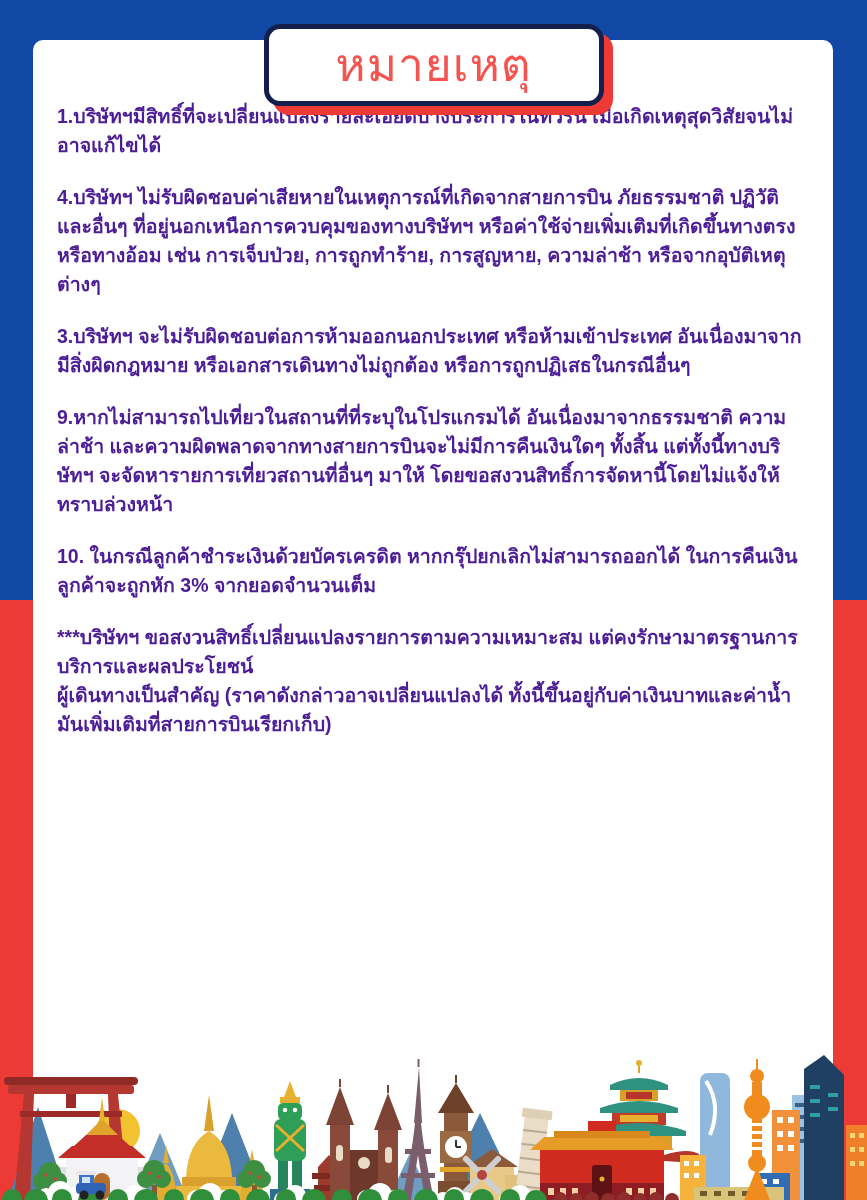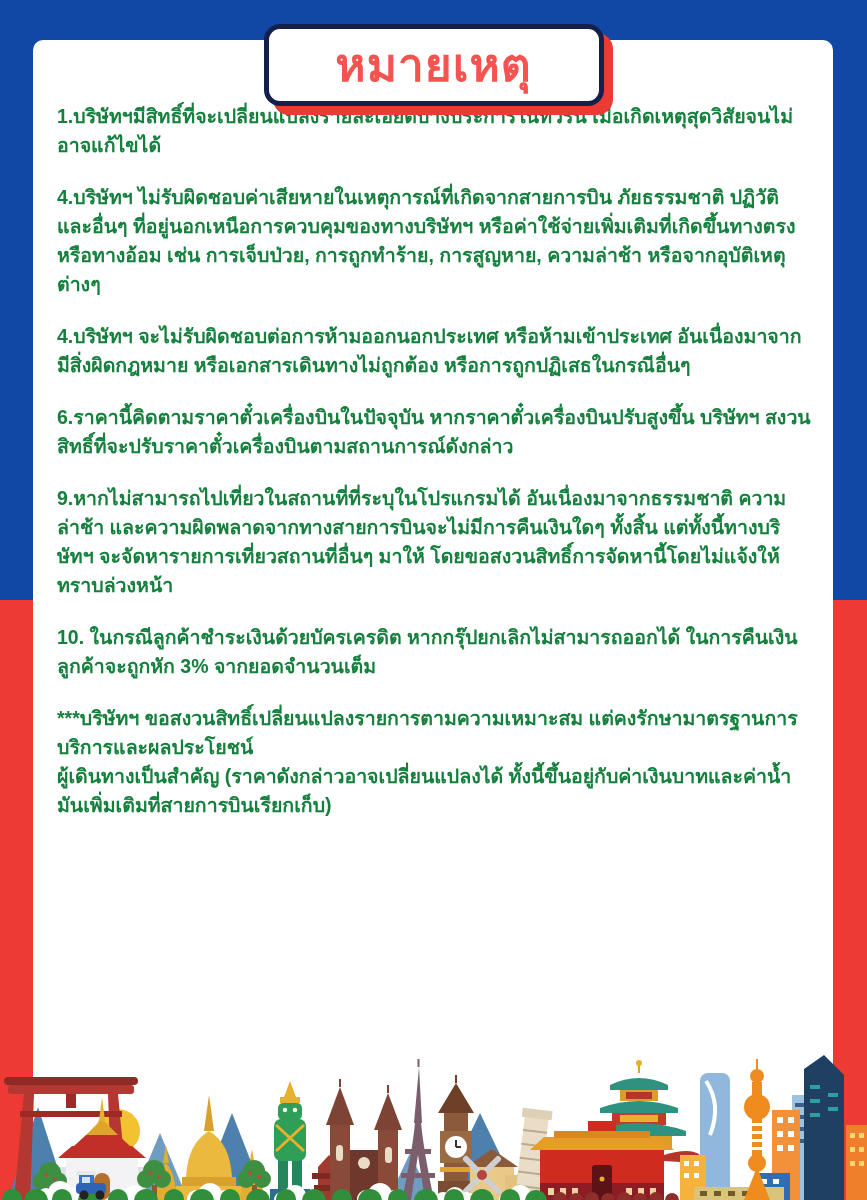--- a/index.html
+++ b/index.html
@@ -5,42 +5,41 @@
   html,body{margin:0;padding:0;}
   body{width:867px;height:1200px;position:relative;overflow:hidden;
        font-family:"Liberation Sans", sans-serif;background:#fff;}
   .bg-top{position:absolute;left:0;top:0;width:867px;height:600px;background:#1148a5;}
   .bg-bottom{position:absolute;left:0;top:600px;width:867px;height:600px;background:#ee3a34;}
   .card{position:absolute;left:33px;top:40px;width:800px;height:1160px;background:#ffffff;
         border-radius:10px 10px 0 0;z-index:1;}
   .badge{position:absolute;left:50%;transform:translateX(-50%);top:24px;width:330px;height:72px;
          background:#ffffff;border:5px solid #141f4b;border-radius:16px;
          box-shadow:9px 9px 0 0 #ee3a34;display:flex;align-items:center;justify-content:center;z-index:6;}
-  .badge-title{color:#f4534f;font-size:46px;font-weight:bold;line-height:1;letter-spacing:1px;}
+  .badge-title{color:#f4534f;font-size:46px;font-weight:normal;line-height:1;letter-spacing:1px;}
   .notes{position:absolute;left:57px;top:102px;width:756px;z-index:2;}
-  .note{margin:0 0 23px 0;font-size:19.5px;line-height:29px;font-weight:bold;color:#15803d;
+  .note{margin:0 0 23px 0;font-size:19.5px;line-height:29px;font-weight:bold;color:#4c1d95;
         white-space:pre-line;}
   .skyline{position:absolute;left:0;bottom:0;width:867px;height:145px;z-index:4;}
 </style>
 </head>
 <body>
 
 <div class="bg-top"></div>
 <div class="bg-bottom"></div>
 <div class="card"></div>
 
 <div class="badge">
   <span class="badge-title">หมายเหตุ</span>
 </div>
 
 <div class="notes">
   <p class="note">1.บริษัทฯมีสิทธิ์ที่จะเปลี่ยนแปลงรายละเอียดบางประการในทัวร์นี้ เมื่อเกิดเหตุสุดวิสัยจนไม่อาจแก้ไขได้</p>
   <p class="note">4.บริษัทฯ ไม่รับผิดชอบค่าเสียหายในเหตุการณ์ที่เกิดจากสายการบิน ภัยธรรมชาติ ปฏิวัติและอื่นๆ ที่อยู่นอกเหนือการควบคุมของทางบริษัทฯ หรือค่าใช้จ่ายเพิ่มเติมที่เกิดขึ้นทางตรงหรือทางอ้อม เช่น การเจ็บป่วย, การถูกทำร้าย, การสูญหาย, ความล่าช้า หรือจากอุบัติเหตุต่างๆ</p>
-  <p class="note">4.บริษัทฯ จะไม่รับผิดชอบต่อการห้ามออกนอกประเทศ หรือห้ามเข้าประเทศ อันเนื่องมาจากมีสิ่งผิดกฎหมาย หรือเอกสารเดินทางไม่ถูกต้อง หรือการถูกปฏิเสธในกรณีอื่นๆ</p>
-  <p class="note">6.ราคานี้คิดตามราคาตั๋วเครื่องบินในปัจจุบัน หากราคาตั๋วเครื่องบินปรับสูงขึ้น บริษัทฯ สงวนสิทธิ์ที่จะปรับราคาตั๋วเครื่องบินตามสถานการณ์ดังกล่าว</p>
+  <p class="note">3.บริษัทฯ จะไม่รับผิดชอบต่อการห้ามออกนอกประเทศ หรือห้ามเข้าประเทศ อันเนื่องมาจากมีสิ่งผิดกฎหมาย หรือเอกสารเดินทางไม่ถูกต้อง หรือการถูกปฏิเสธในกรณีอื่นๆ</p>
   <p class="note">9.หากไม่สามารถไปเที่ยวในสถานที่ที่ระบุในโปรแกรมได้ อันเนื่องมาจากธรรมชาติ ความล่าช้า และความผิดพลาดจากทางสายการบินจะไม่มีการคืนเงินใดๆ ทั้งสิ้น แต่ทั้งนี้ทางบริษัทฯ จะจัดหารายการเที่ยวสถานที่อื่นๆ มาให้ โดยขอสงวนสิทธิ์การจัดหานี้โดยไม่แจ้งให้ทราบล่วงหน้า</p>
   <p class="note">10. ในกรณีลูกค้าชำระเงินด้วยบัครเครดิต หากกรุ๊ปยกเลิกไม่สามารถออกได้ ในการคืนเงินลูกค้าจะถูกหัก 3% จากยอดจำนวนเต็ม</p>
   <p class="note">***บริษัทฯ ขอสงวนสิทธิ์เปลี่ยนแปลงรายการตามความเหมาะสม แต่คงรักษามาตรฐานการบริการและผลประโยชน์
 ผู้เดินทางเป็นสำคัญ (ราคาดังกล่าวอาจเปลี่ยนแปลงได้ ทั้งนี้ขึ้นอยู่กับค่าเงินบาทและค่าน้ำมันเพิ่มเติมที่สายการบินเรียกเก็บ)</p>
 </div>
 
 <svg class="skyline" viewBox="0 0 867 145" aria-hidden="true">
 
   <g>
     <polygon points="8,145 38,52 68,145" fill="#4d80ac"></polygon>

